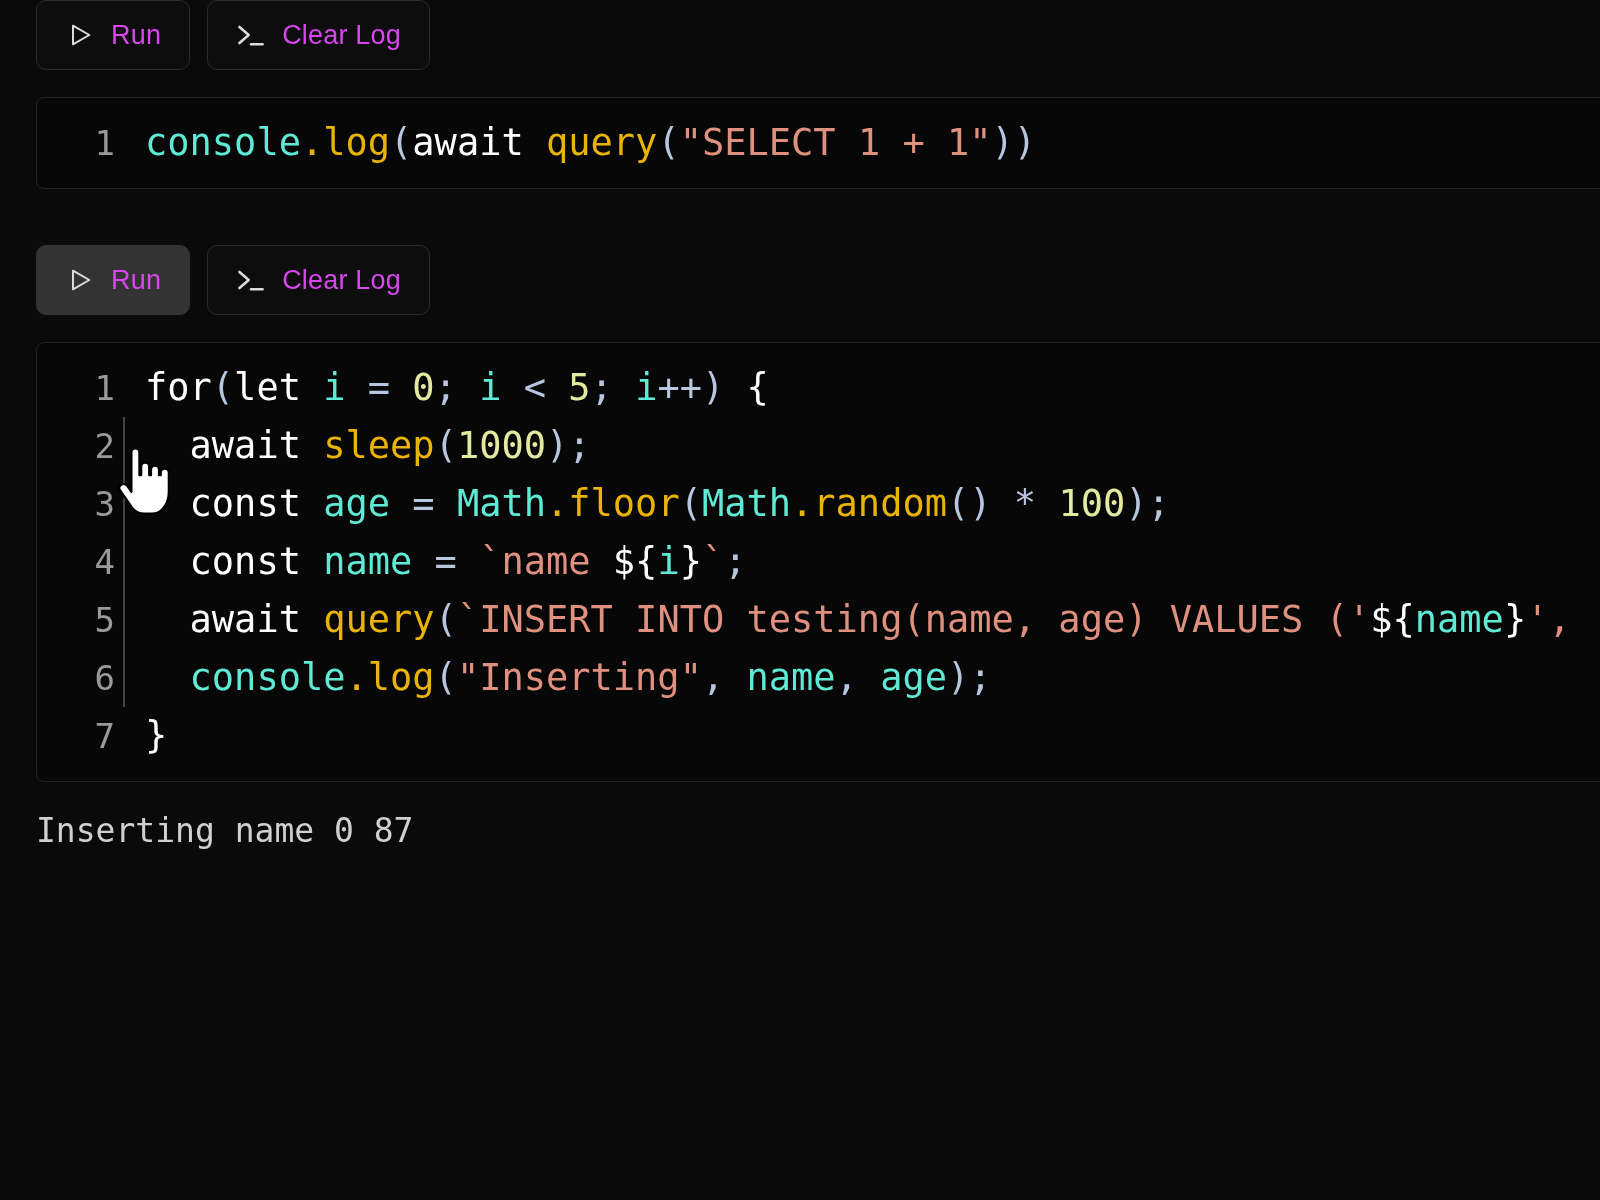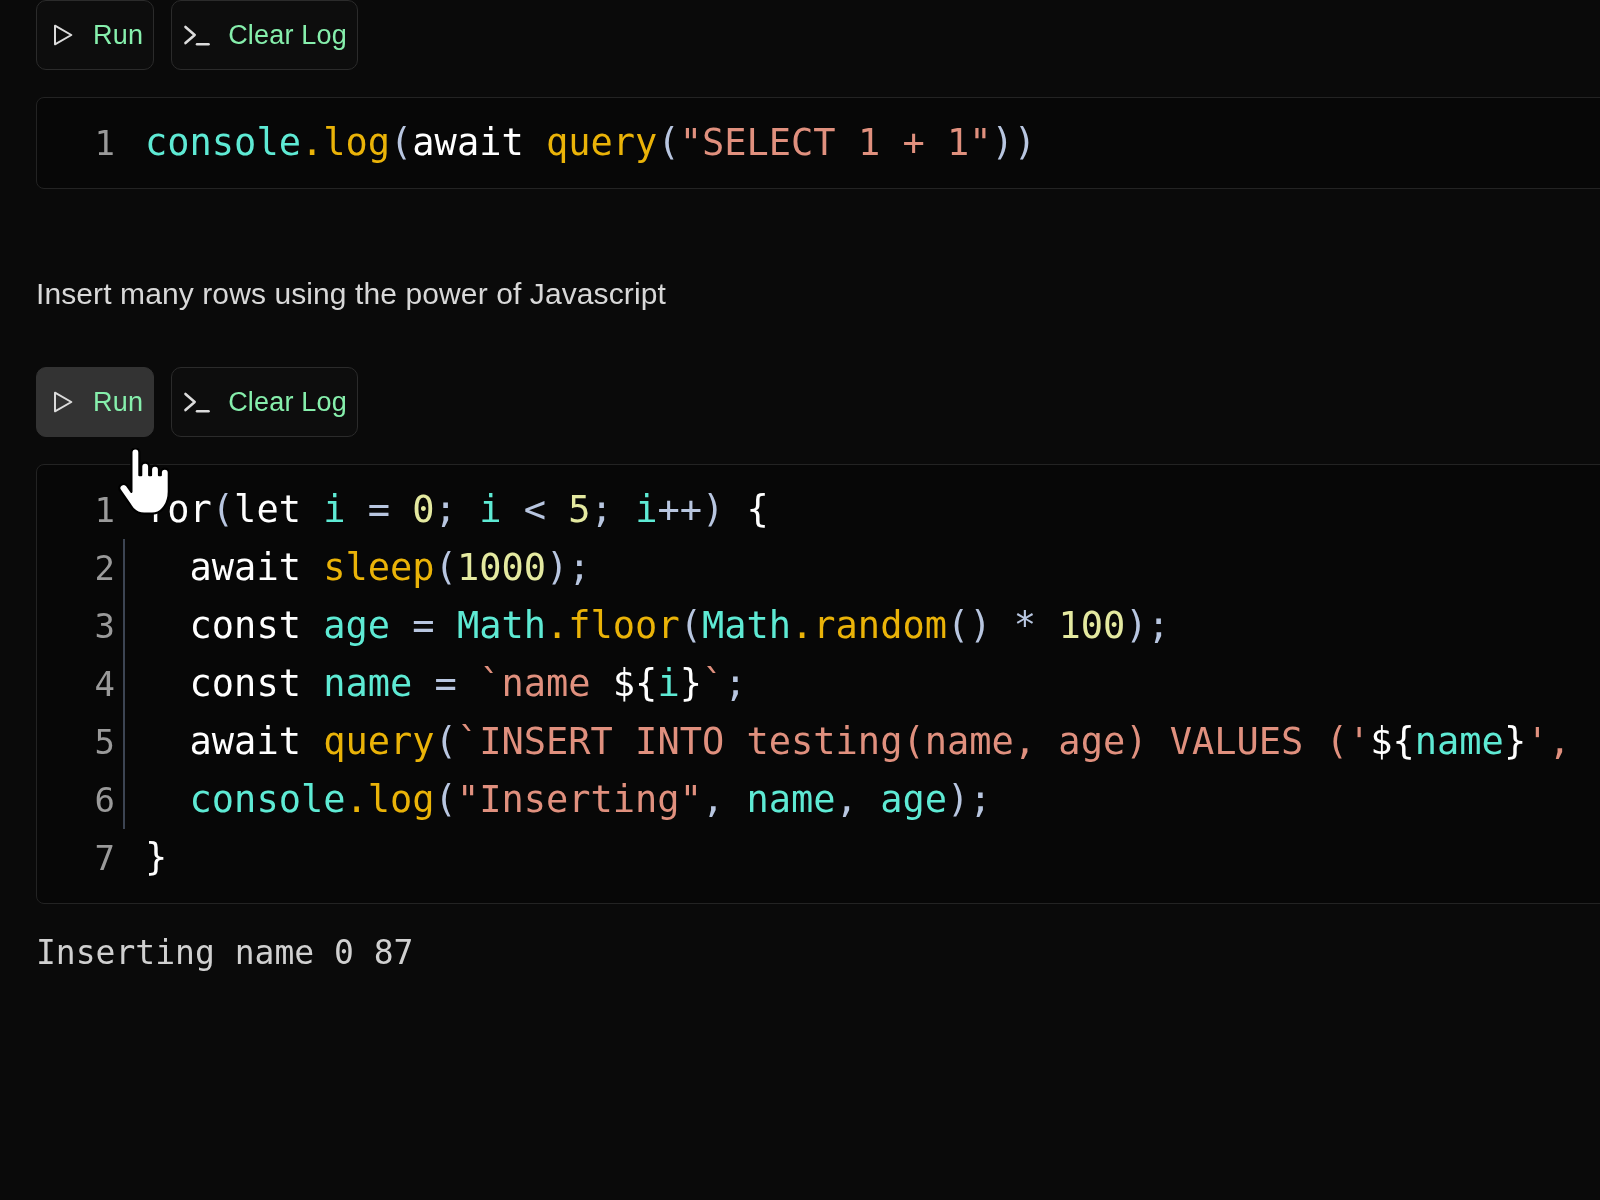--- a/index.html
+++ b/index.html
@@ -28,25 +28,25 @@
     display: flex;
     gap: 17px;
     align-items: center;
   }
 
   .btn {
     display: inline-flex;
     align-items: center;
     gap: 16px;
     height: 70px;
-    padding: 0 10px;
+    padding: 0 28px;
     border: 1px solid #2b2b2b;
     border-radius: 10px;
     background: #0d0d0d;
-    color: #86efac;
+    color: #d946ef;
     font-family: "Liberation Sans", sans-serif;
     font-size: 27px;
     font-weight: 400;
     letter-spacing: 0.2px;
     cursor: pointer;
     white-space: nowrap;
   }
 
   .btn.hovered {
     background: #333333;
@@ -174,21 +174,20 @@
         </svg>
       </span>
       <span class="btn-label">Clear Log</span>
     </button>
   </div>
 
   <div class="code-block">
       <div class="code-line"><span class="ln">1</span><span class="code-text"><span class="t-var">console</span><span class="t-fn">.log</span><span class="t-punc">(</span><span class="t-kw">await</span><span class="t-plain"> </span><span class="t-fn">query</span><span class="t-punc">(</span><span class="t-str">"SELECT 1 + 1"</span><span class="t-punc">))</span></span></div>
     </div>
 
-  <div class="prose">Insert many rows using the power of Javascript</div>
 
   <div class="spacer-lg"></div>
 
   <div class="toolbar">
     <button class="btn hovered">
       <span class="btn-icon">
         <svg width="28" height="28" viewBox="0 0 24 24" fill="none" stroke="#dcdcdc" stroke-width="1.7" stroke-linejoin="round">
           <polygon points="6,4 20,12 6,20"></polygon>
         </svg>
       </span>

